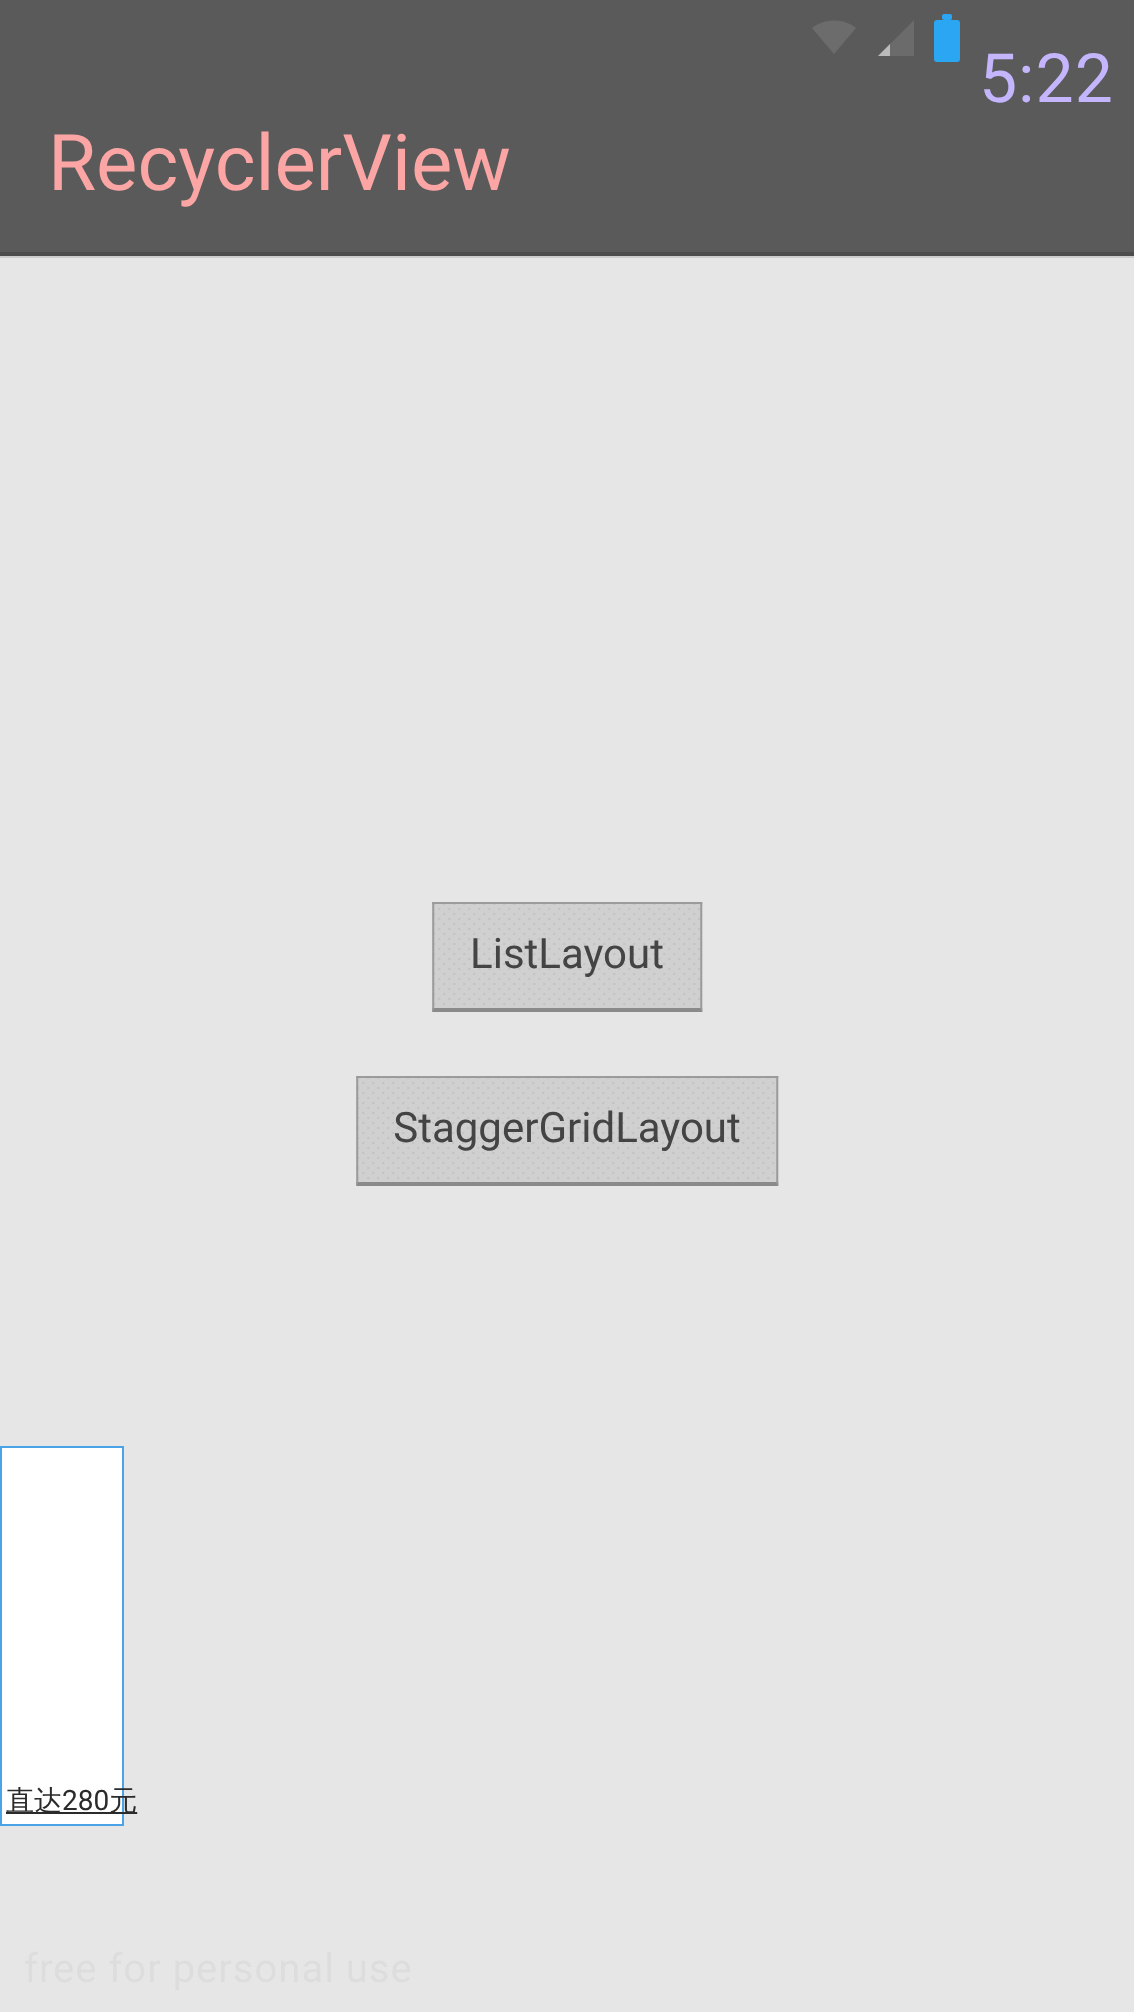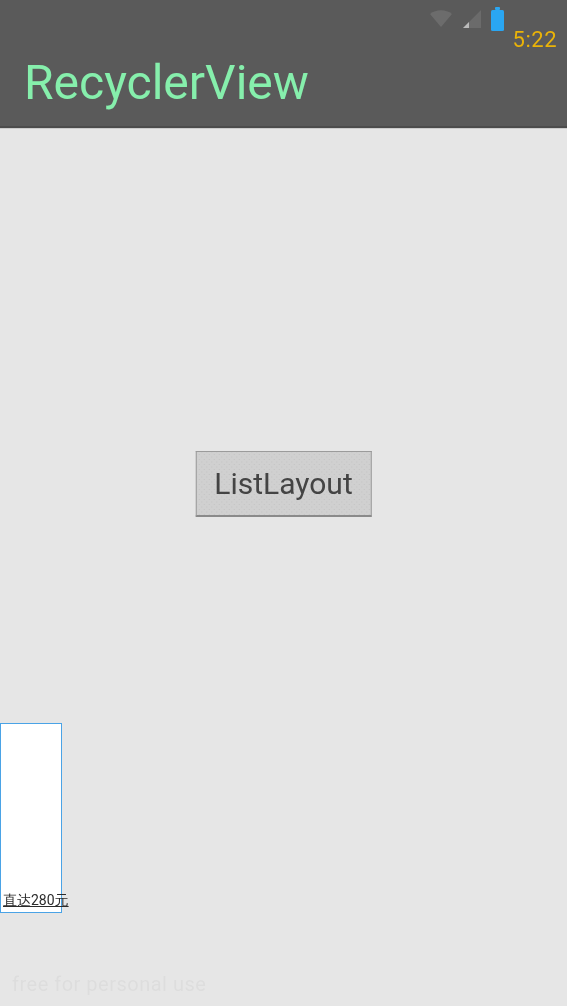--- a/index.html
+++ b/index.html
@@ -18,38 +18,38 @@
       height: 38px;
       background: #5a5a5a;
       display: flex;
       justify-content: flex-end;
       align-items: center;
       padding-right: 10px;
       gap: 8px;
     }
 
     .status-icon { display: inline-flex; align-items: center; }
-    .status-time { color: #eab308; font-size: 22px; font-weight: 400; letter-spacing: 0.5px; margin-top: 41px; }
+    .status-time { color: #c4b5fd; font-size: 34px; font-weight: 400; letter-spacing: 0.5px; margin-top: 41px; }
     
     .wifi-icon svg, .signal-icon svg { fill: #8a8a8a; }
     .battery-icon svg { fill: #2aa6f2; }
 
     
     .action-bar {
       height: 90px;
       background: #5a5a5a;
       display: flex;
       align-items: center;
       padding-left: 24px;
       border-bottom: 2px solid #4c4c4c;
     }
 
     .action-title {
-      color: #86efac;
-      font-size: 48px;
+      color: #fca5a5;
+      font-size: 39px;
       font-weight: 400;
     }
 
     
     .content {
       flex: 1;
       position: relative;
       height: calc(1006px - 38px - 90px);
       border-top: 1px solid #ccc;
     }
@@ -68,21 +68,21 @@
     .android-btn {
       background-color: #d0d0d0;
       background-image:
         radial-gradient(#c3c3c3 0.6px, transparent 0.8px),
         radial-gradient(#c3c3c3 0.6px, transparent 0.8px);
       background-size: 5px 5px, 5px 5px;
       background-position: 0 0, 2.5px 2.5px;
       border: 1px solid #9b9b9b;
       border-bottom: 2px solid #8a8a8a;
       color: #444;
-      font-size: 30px;
+      font-size: 21px;
       font-weight: 400;
       padding: 14px 18px;
       cursor: pointer;
       font-family: inherit;
     }
 
     
     .overlay-box {
       position: absolute;
       left: 0;
@@ -139,20 +139,21 @@
 </div>
 
 <div class="action-bar">
   <div class="action-title">RecyclerView</div>
 </div>
 
 <div class="content">
 
   <div class="button-stack">
     <button class="android-btn">ListLayout</button>
+    <button class="android-btn">StaggerGridLayout</button>
   </div>
 
   <div class="overlay-box">
     <span class="overlay-text">直达280元</span>
   </div>
 
   <div class="watermark">free for personal use</div>
 </div>
 
 </body></html>

